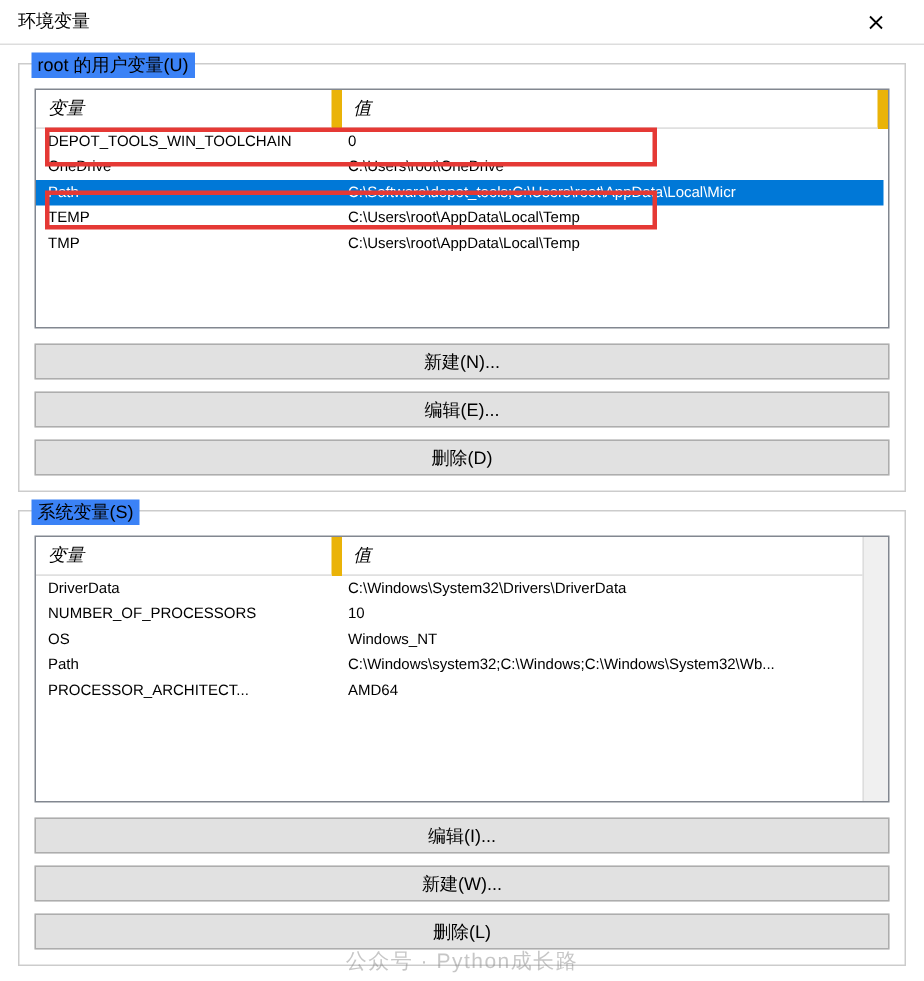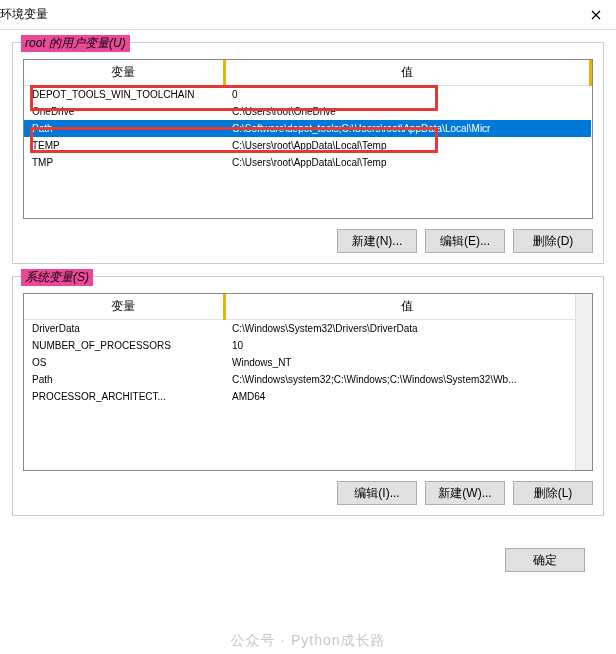--- a/index.html
+++ b/index.html
@@ -1,32 +1,32 @@
 <!DOCTYPE html>
 <html><head>
 <meta charset="utf-8">
 <style>
 * { box-sizing: border-box; margin: 0; padding: 0; }
 body { font-family: "Microsoft YaHei", "Segoe UI", sans-serif; font-size: 12px; background: #fff; width: 616px; height: 654px; overflow: hidden; position: relative; }
-.titlebar { height: 30px; display: flex; align-items: center; padding: 0 0; border-bottom: 1px solid #ddd; }
+.titlebar { height: 30px; display: flex; align-items: center; padding: 0 12px; border-bottom: 1px solid #ddd; }
 .titlebar .title { flex: 1; font-size: 12px; color: #000; }
 .titlebar .close { width: 40px; height: 30px; display: flex; align-items: center; justify-content: center; font-size: 14px; cursor: pointer; }
 .content { padding: 12px; }
 .group { border: 1px solid #ccc; margin-bottom: 12px; padding: 8px 10px 10px; position: relative; }
-.group-label { position: absolute; top: -8px; left: 8px; background: #ec4899; padding: 0 4px; font-size: 12px; font-style: italic; }
+.group-label { position: absolute; top: -8px; left: 8px; background: #3b82f6; padding: 0 4px; font-size: 12px; }
 .table-wrap { border: 1px solid #828790; margin-top: 8px; height: 160px; overflow: hidden; position: relative; }
 .table-wrap.sys { height: 178px; }
 .tbl { width: 100%; border-collapse: collapse; table-layout: fixed; }
-.tbl th { text-align: center; font-weight: normal; padding: 4px 8px; border-bottom: 1px solid #e0e0e0; border-right: 3px solid #eab308; background: #fff; font-size: 12px; }
+.tbl th { text-align: left; font-weight: normal; padding: 4px 8px; border-bottom: 1px solid #e0e0e0; border-right: 7px solid #eab308; background: #fff; font-size: 12px; font-style: italic; }
 .tbl td { padding: 3px 8px; font-size: 10px; white-space: nowrap; overflow: hidden; text-overflow: clip; }
 .tbl th:first-child, .tbl td:first-child { width: 200px; }
 .tbl tr.selected td { background: #0078d7; color: #fff; }
 .hl-red-top { position: absolute; border: 3px solid #e53935; pointer-events: none; left: 6px; top: 25px; width: 408px; height: 26px; z-index: 5; }
 .hl-red-mid { position: absolute; border: 3px solid #e53935; pointer-events: none; left: 6px; top: 67px; width: 408px; height: 26px; z-index: 5; }
-.btn-row { display: flex; justify-content: flex-end; gap: 8px; margin-top: 10px; }
+.btn-row { display: flex; justify-content: flex-end; gap: 8px; margin-top: 10px; flex-direction: column; }
 .btn { min-width: 80px; height: 24px; padding: 0 12px; border: 1px solid #adadad; background: #e1e1e1; font-size: 12px; cursor: pointer; font-family: inherit; }
 .dialog-btns { display: flex; justify-content: flex-end; gap: 8px; padding: 8px 31px; }
 .watermark { position: absolute; bottom: 4px; left: 0; right: 0; text-align: center; color: rgba(128,128,128,0.45); font-size: 14px; pointer-events: none; letter-spacing: 1px; }
 .scrollbar-stub { position: absolute; right: 0; top: 0; bottom: 0; width: 17px; background: #f0f0f0; border-left: 1px solid #ddd; }
 </style>
 </head>
 <body>
 
 <div class="titlebar">
   <span class="title">环境变量</span>

